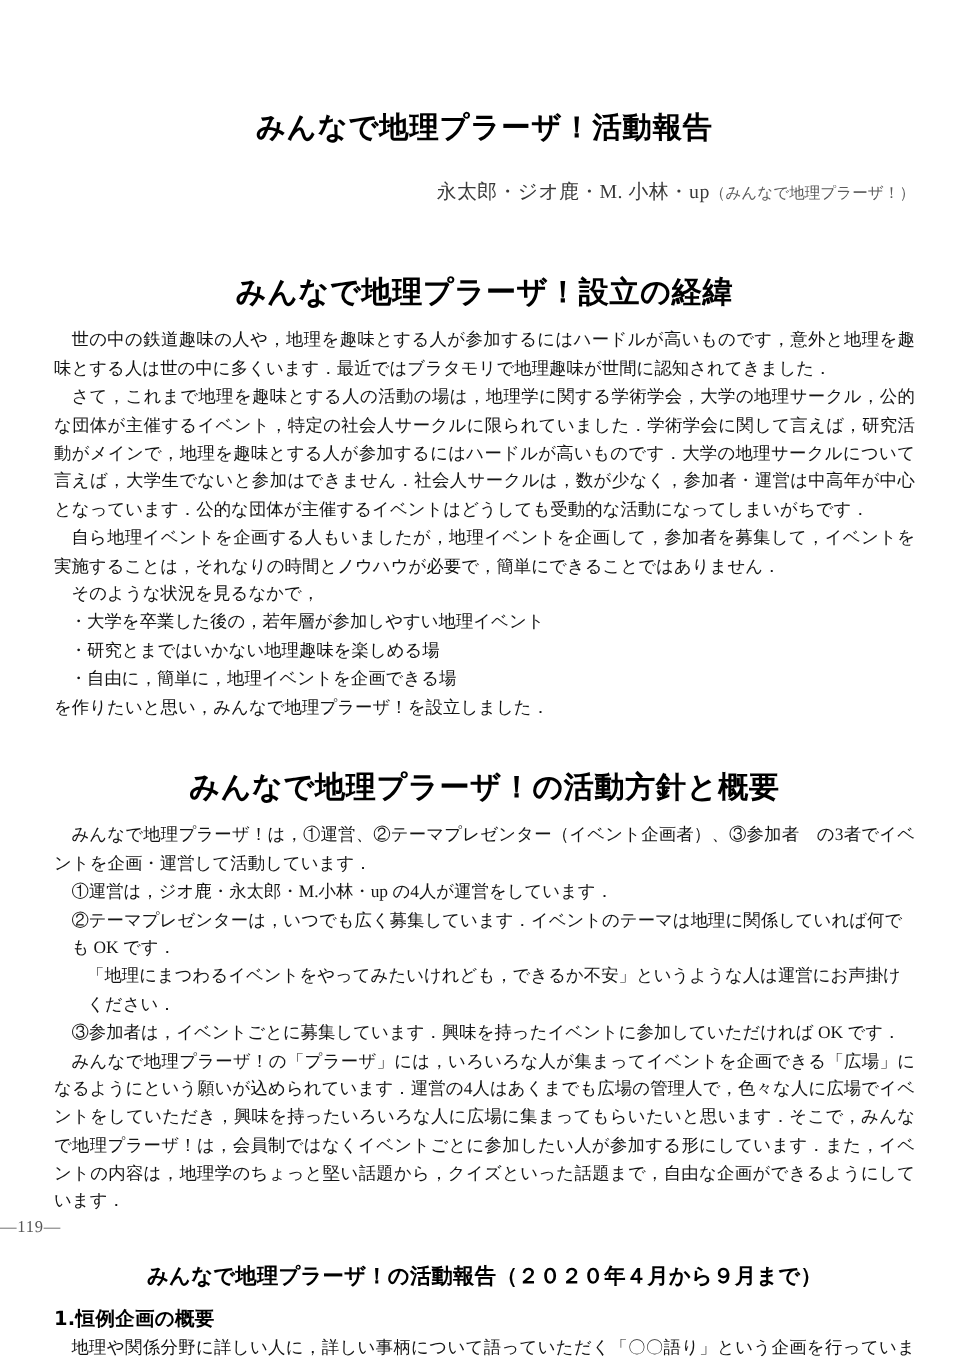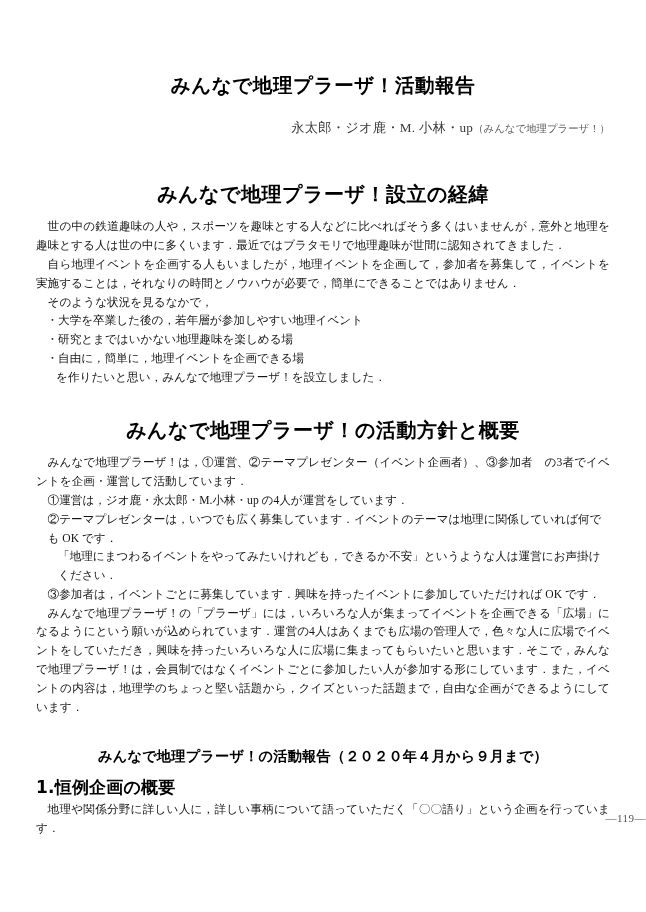--- a/index.html
+++ b/index.html
@@ -69,21 +69,21 @@
   }
   .sec-head.wide {
     font-size: 14.2px;
     letter-spacing: 0.2px;
   }
 
   
   .sub-head {
     font-family: "DejaVu Sans", "Liberation Sans", sans-serif;
     font-weight: bold;
-    font-size: 17px;
+    font-size: 13px;
     color: #000;
     margin: 6px 0 2px 0;
     letter-spacing: 0.2px;
   }
   .sub-head2 {
     font-family: "DejaVu Sans", "Liberation Sans", sans-serif;
     font-weight: bold;
     font-size: 12.6px;
     color: #000;
     margin: 2px 0 2px 0;
@@ -98,21 +98,20 @@
     text-align: justify;
     text-justify: inter-ideograph;
     letter-spacing: 0.02px;
     color: #141414;
   }
   p.body.indent {
     text-indent: 1em;
   }
   p.body.noindent {
     text-indent: 0;
-    margin-left: 20px;
   }
   .list-line {
     font-size: 11.6px;
     line-height: 1.62;
     margin: 0;
     padding-left: 0.9em;
     color: #141414;
   }
   .num-line {
     font-size: 11.6px;
@@ -128,41 +127,42 @@
     padding-left: 1.9em;
     color: #141414;
   }
 
   
   .page-number {
     position: absolute;
     left: 0;
     top: 812px;
     width: 646px;
-    text-align: right;
+    text-align: left;
     font-size: 11px;
     color: #555;
     letter-spacing: 0.5px;
   }
 </style>
 </head>
 <body>
 
 <div class="page">
   <div class="content">
 
     <h1 class="doc-title">みんなで地理プラーザ！活動報告</h1>
 
     <div class="authors">
       <span>永太郎・ジオ鹿・M. 小林・up</span><span class="affil">（みんなで地理プラーザ！）</span>
     </div>
 
     <h2 class="sec-head">みんなで地理プラーザ！設立の経緯</h2>
 
-    <p class="body indent">世の中の鉄道趣味の人や，スポーツを趣味とする人などに比べればそう多くはいませんが，意外と地理を趣味とする人は世の中に多くいます．最近ではブラタモリで地理趣味が世間に認知されてきました．</p>
+    <p class="body indent">世の中の鉄道趣味の人や，地理を趣味とする人が参加するにはハードルが高いものです，意外と地理を趣味とする人は世の中に多くいます．最近ではブラタモリで地理趣味が世間に認知されてきました．</p>
+    <p class="body indent">さて，これまで地理を趣味とする人の活動の場は，地理学に関する学術学会，大学の地理サークル，公的な団体が主催するイベント，特定の社会人サークルに限られていました．学術学会に関して言えば，研究活動がメインで，地理を趣味とする人が参加するにはハードルが高いものです．大学の地理サークルについて言えば，大学生でないと参加はできません．社会人サークルは，数が少なく，参加者・運営は中高年が中心となっています．公的な団体が主催するイベントはどうしても受動的な活動になってしまいがちです．</p>
     <p class="body indent">自ら地理イベントを企画する人もいましたが，地理イベントを企画して，参加者を募集して，イベントを実施することは，それなりの時間とノウハウが必要で，簡単にできることではありません．</p>
     <p class="body indent">そのような状況を見るなかで，</p>
 
     <div class="list-line">・大学を卒業した後の，若年層が参加しやすい地理イベント</div>
     <div class="list-line">・研究とまではいかない地理趣味を楽しめる場</div>
     <div class="list-line">・自由に，簡単に，地理イベントを企画できる場</div>
 
     <p class="body noindent">を作りたいと思い，みんなで地理プラーザ！を設立しました．</p>
 
     <h2 class="sec-head gap-top">みんなで地理プラーザ！の活動方針と概要</h2>

